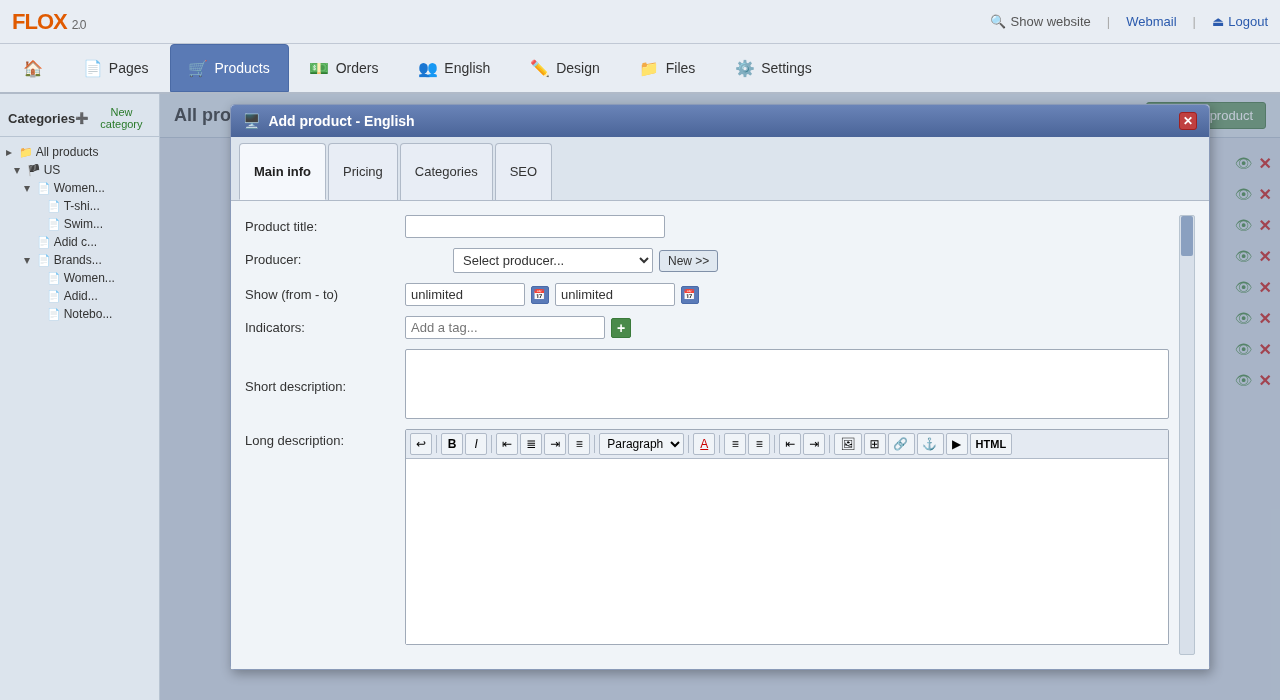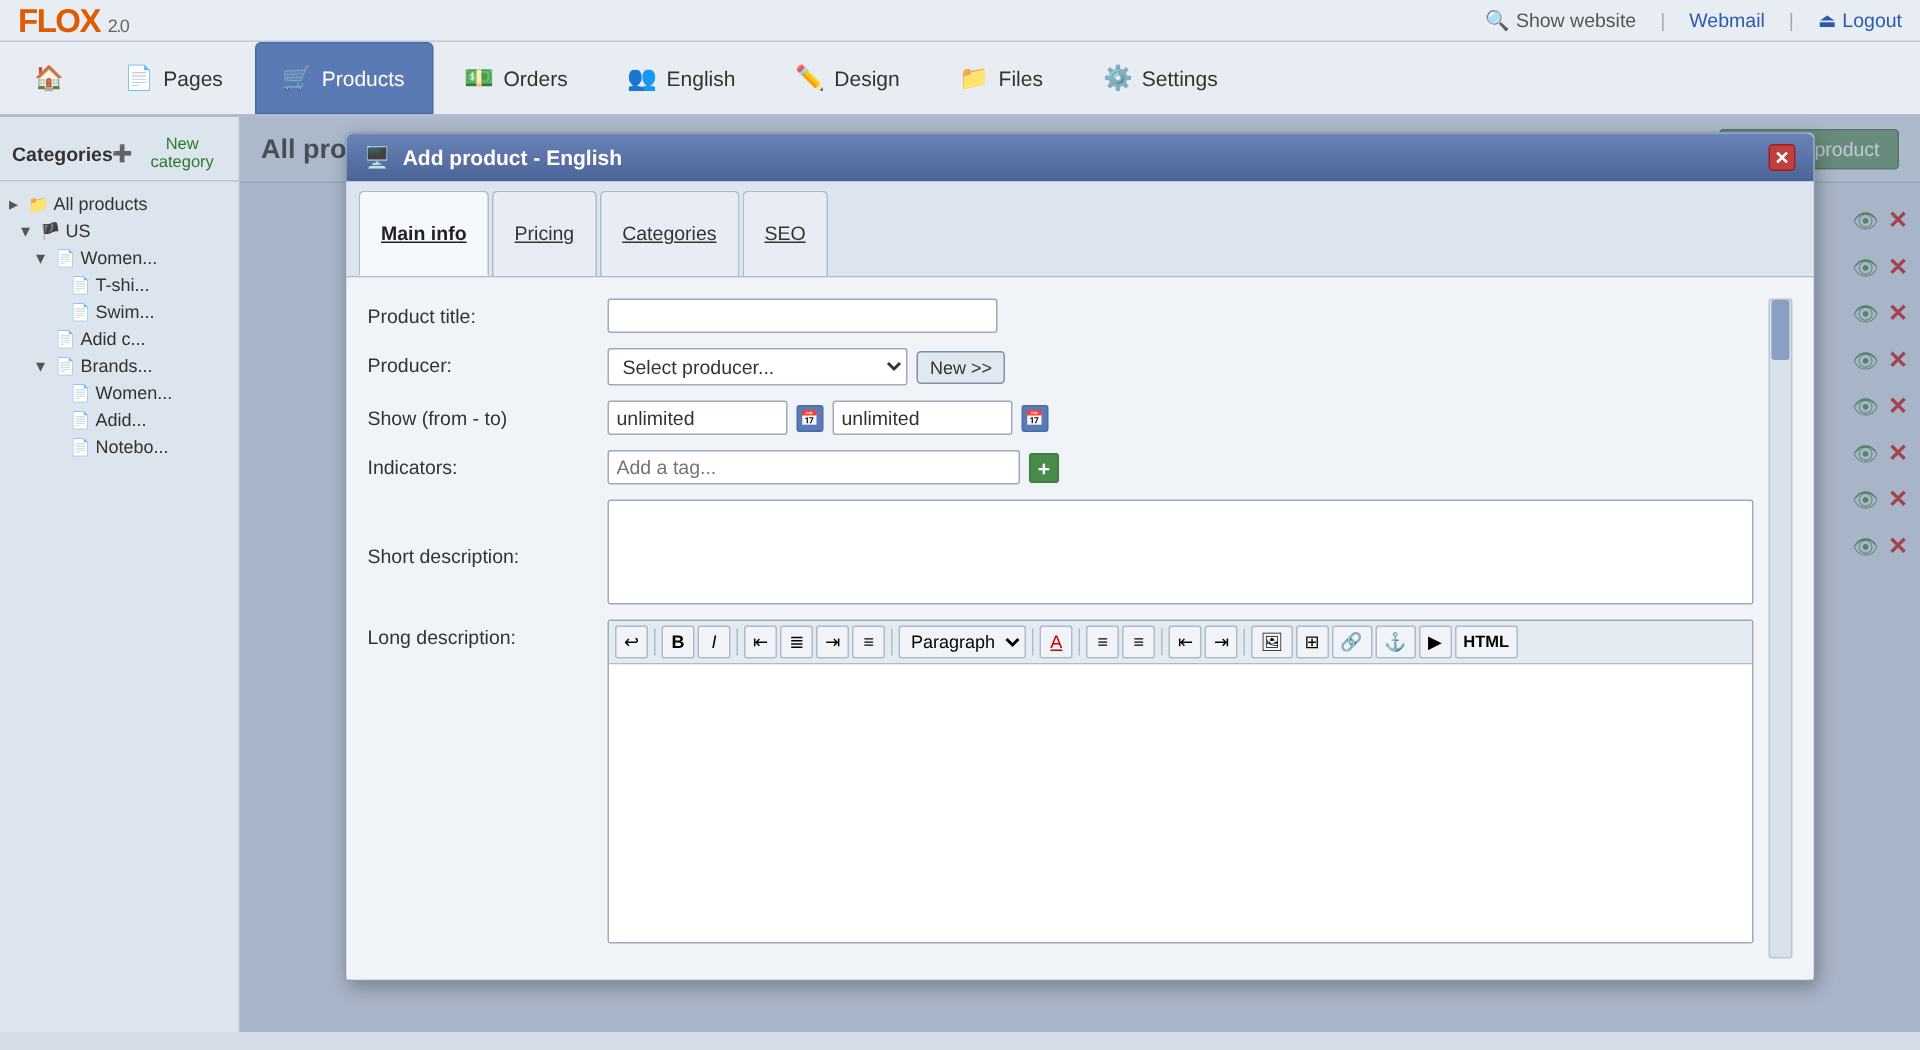--- a/index.html
+++ b/index.html
@@ -2,21 +2,21 @@
 <html><head>
   <meta charset="utf-8">
   <style>
     * { box-sizing: border-box; margin: 0; padding: 0; }
     body { font-family: Arial, sans-serif; font-size: 13px; background: #d6dde8; color: #333; }
 
     
     .topbar {
       background: #e8edf3;
       border-bottom: 1px solid #c0c8d4;
-      height: 28px;
+      height: 44px;
       display: flex;
       align-items: center;
       justify-content: space-between;
       padding: 0 12px;
     }
     .topbar-logo {
       font-size: 22px;
       font-weight: bold;
       color: #2a4a7f;
       letter-spacing: -1px;
@@ -193,21 +193,20 @@
     }
     .modal-tab {
       padding: 20px 14px;
       cursor: pointer;
       border: 1px solid #b0bac8;
       border-bottom: none;
       border-radius: 4px 4px 0 0;
       background: #e8edf5;
       color: #333;
       font-size: 13px;
-      text-decoration: underline;
     }
     .modal-tab.active {
       background: #f5f8fc;
       border-bottom: 1px solid #f5f8fc;
       font-weight: bold;
       color: #222;
     }
 
     
     .modal-body {
@@ -250,39 +249,39 @@
     .form-control {
       border: 1px solid #a0aab8;
       border-radius: 2px;
       padding: 3px 5px;
       font-size: 13px;
       background: #fff;
       color: #333;
     }
     .input-medium { width: 260px; }
 
-    .producer-row { display: flex; align-items: center; gap: 6px; }
+    .producer-row { display: flex; align-items: center; gap: 6px; margin-left: 48px; }
     .producer-select { width: 200px; }
     .new-btn {
       border: 1px solid #8090a8; border-radius: 3px;
       padding: 3px 8px; font-size: 12px;
       background: #e0e8f0; cursor: pointer; color: #333;
     }
 
     .show-row { display: flex; align-items: center; gap: 6px; }
     .show-input { width: 120px; }
     .cal-btn {
       width: 18px; height: 18px;
       background: #5a7ab8; border: 1px solid #4a6aa8;
       border-radius: 2px; cursor: pointer; display: flex;
       align-items: center; justify-content: center; color: #fff; font-size: 10px;
     }
 
     .indicators-row { display: flex; align-items: center; gap: 6px; }
-    .tag-input { width: 275px; }
+    .tag-input { width: 200px; }
     .add-tag-btn {
       width: 20px; height: 20px;
       background: #4a8a4a; border: 1px solid #3a7a3a;
       border-radius: 2px; cursor: pointer; display: flex;
       align-items: center; justify-content: center; color: #fff; font-size: 14px; font-weight: bold;
     }
 
     .short-desc-textarea {
       width: 100%;
       height: 70px;

